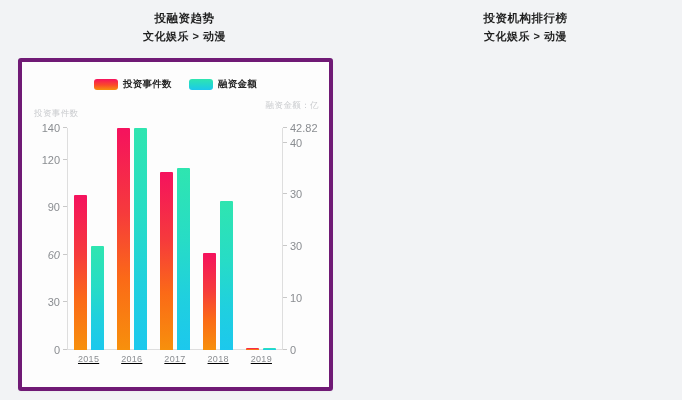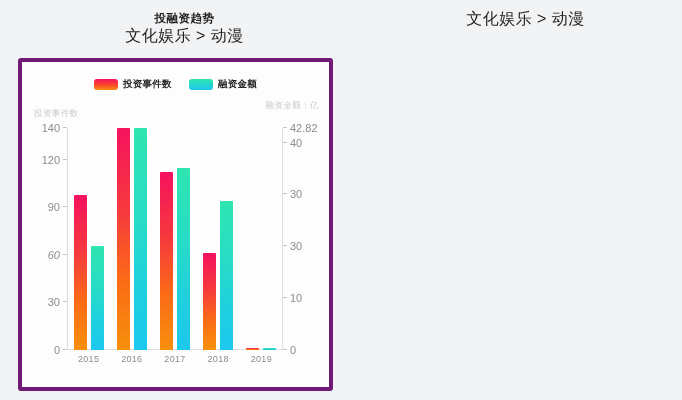--- a/index.html
+++ b/index.html
@@ -12,21 +12,21 @@
   .page{position:relative;width:682px;height:400px;display:flex;}
   .col{width:341px;height:304px;position:relative;box-sizing:border-box;padding-left:28px;}
 
   
   .titles{padding-top:10px;text-align:center;}
   .title-main{
     font-size:11.5px;color:#1f1f1f;font-weight:bold;
     letter-spacing:.5px;line-height:17px;
   }
   .title-sub{
-    font-size:16px;color:#1f1f1f;font-weight:normal;
+    font-size:11px;color:#1f1f1f;font-weight:bold;
     letter-spacing:.5px;line-height:18px;
   }
 
   
   .card{
     position:absolute;
     background:#fdfdfd;
     border:4px solid #701a75;
     border-radius:3px;
     box-shadow:0 1px 2px rgba(0,0,0,.03);
@@ -74,21 +74,21 @@
 
   .bars{position:absolute;left:0;top:0;width:100%;height:100%;
         display:flex;align-items:flex-end;justify-content:space-around;}
   .group{display:flex;align-items:flex-end;gap:4px;height:100%;}
   .bar{width:13px;border-radius:1px 1px 0 0;}
   .bar-red{background:linear-gradient(180deg,#f5125e 0%,#f63a3c 38%,#fb6a17 68%,#f7900c 100%);}
   .bar-cyan{background:linear-gradient(180deg,#2fe5b0 0%,#27dcc6 40%,#20d0de 70%,#1cc8ed 100%);}
 
   .xlabels{
     position:absolute;left:45px;top:292px;width:216px;
-    display:flex;justify-content:space-around;
+    display:flex;justify-content:space-around;text-decoration:underline;
   }
   .xlabel{font-size:9px;color:#8a8d91;letter-spacing:.3px;}
 </style>
 </head>
 <body>
 
 <div class="page">
 
   <div class="col">
 
@@ -175,18 +175,19 @@
           <div class="xlabel">2017</div>
           <div class="xlabel">2018</div>
           <div class="xlabel">2019</div>
         </div>
     </div>
   </div>
 
   <div class="col">
 
     <div class="titles">
+      <div class="title-main">投资机构排行榜</div>
       <div class="title-sub">文化娱乐 &gt; 动漫</div>
     </div>
 
   </div>
 
 </div>
 
 </body></html>

